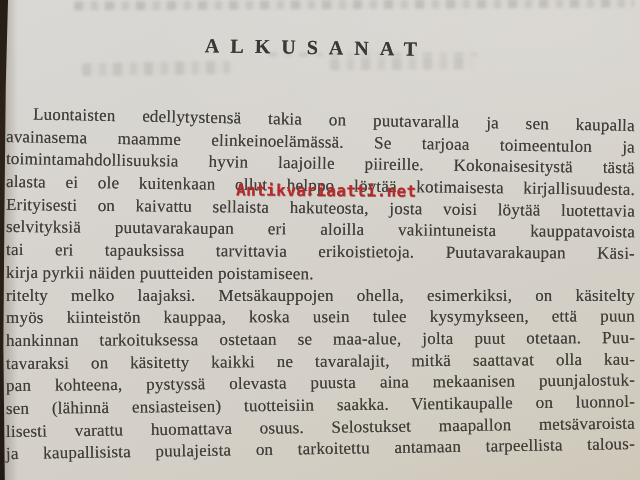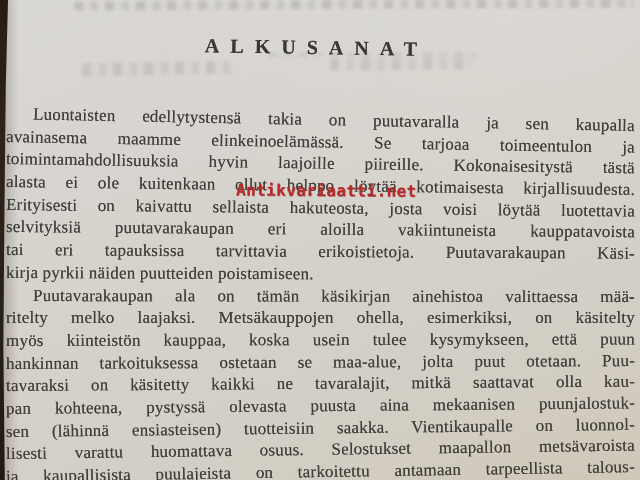--- a/index.html
+++ b/index.html
@@ -93,21 +93,20 @@
         <div class="line indent" style="transform: rotate(1.1deg);">Luontaisten edellytystensä takia on puutavaralla ja sen kaupalla</div>
         <div class="line" style="transform: rotate(0.98deg);">avainasema maamme elinkeinoelämässä. Se tarjoaa toimeentulon ja</div>
         <div class="line" style="transform: rotate(0.85deg);">toimintamahdollisuuksia hyvin laajoille piireille. Kokonaisesitystä tästä</div>
         <div class="line" style="transform: rotate(0.73deg);">alasta ei ole kuitenkaan ollut helppo löytää kotimaisesta kirjallisuudesta.</div>
         <div class="line" style="transform: rotate(0.6deg);">Erityisesti on kaivattu sellaista hakuteosta, josta voisi löytää luotettavia</div>
         <div class="line" style="transform: rotate(0.48deg);">selvityksiä puutavarakaupan eri aloilla vakiintuneista kauppatavoista</div>
         <div class="line" style="transform: rotate(0.35deg);">tai eri tapauksissa tarvittavia erikoistietoja. Puutavarakaupan Käsi-</div>
         <div class="line flush-last" style="transform: rotate(0.23deg);">kirja pyrkii näiden puutteiden poistamiseen.</div>
       </div>
       <div class="para">
-        <div class="line indent" style="transform: rotate(0.1deg);">Puutavarakaupan ala on tämän käsikirjan ainehistoa valittaessa mää-</div>
         <div class="line" style="transform: rotate(-0.02deg);">ritelty melko laajaksi.  Metsäkauppojen ohella, esimerkiksi, on käsitelty</div>
         <div class="line" style="transform: rotate(-0.15deg);">myös kiinteistön kauppaa, koska usein tulee kysymykseen, että puun</div>
         <div class="line" style="transform: rotate(-0.27deg);">hankinnan tarkoituksessa ostetaan se maa-alue, jolta puut otetaan. Puu-</div>
         <div class="line" style="transform: rotate(-0.4deg);">tavaraksi on käsitetty kaikki ne tavaralajit, mitkä saattavat olla kau-</div>
         <div class="line" style="transform: rotate(-0.52deg);">pan kohteena, pystyssä olevasta puusta aina mekaanisen puunjalostuk-</div>
         <div class="line" style="transform: rotate(-0.65deg);">sen (lähinnä ensiasteisen) tuotteisiin saakka.  Vientikaupalle on luonnol-</div>
         <div class="line" style="transform: rotate(-0.77deg);">lisesti varattu huomattava osuus.  Selostukset maapallon metsävaroista</div>
         <div class="line" style="transform: rotate(-0.9deg);">ja kaupallisista puulajeista on tarkoitettu antamaan tarpeellista talous-</div>
       </div>
     </div>

